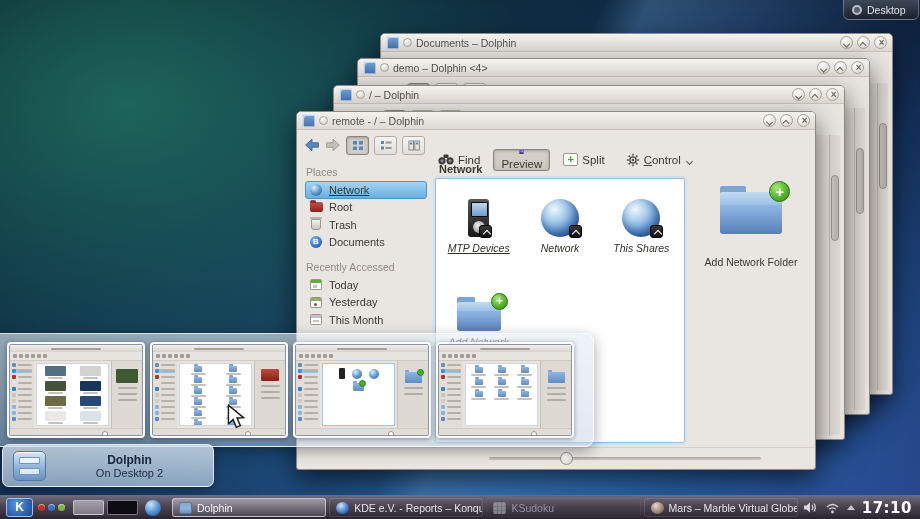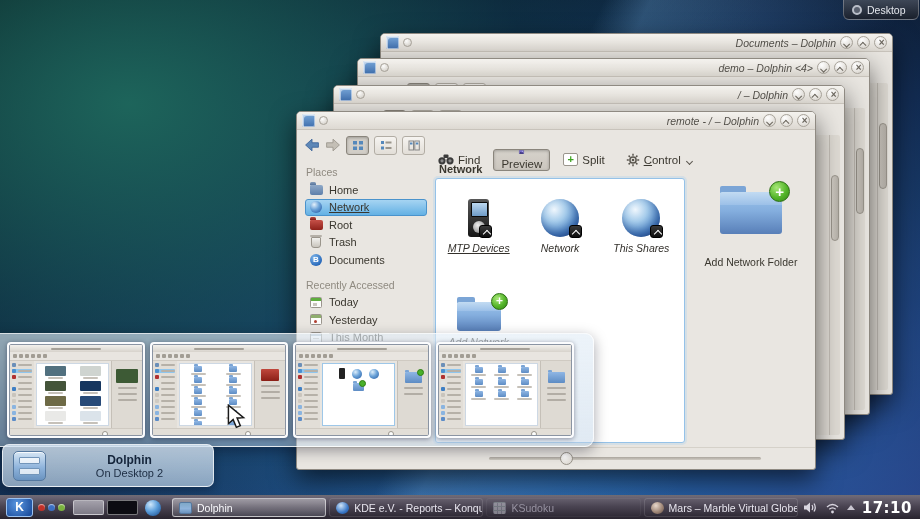--- a/index.html
+++ b/index.html
@@ -30,22 +30,22 @@
   .win { position:absolute; background:#e9e6e1; border:1px solid #8f8a82;
     border-radius:5px 5px 3px 3px; box-shadow:0 10px 26px rgba(0,0,0,.6); }
   .titlebar { height:18px; display:flex; align-items:center; gap:4px; padding:0 5px;
     background:linear-gradient(#f4f2ee, #ddd9d2); border-radius:4px 4px 0 0;
     border-bottom:1px solid #c8c3bb; }
   .appicon { width:13px; height:13px; border-radius:2px;
     background:linear-gradient(#79a7d8,#3f6fae);
     box-shadow:inset 0 0 0 1px rgba(255,255,255,.5), inset 3px 3px 0 -1px rgba(255,255,255,.55); }
   .pinbtn { width:9px; height:9px; border-radius:50%;
     background:radial-gradient(circle at 35% 30%, #fdfdfc, #cfcac2); border:1px solid #a8a39a; }
-  .wtitle { flex:1; text-align:right; font-size:10.5px; color:#53504a;
-    white-space:nowrap; overflow:hidden;font-style:italic; }
+  .wtitle { flex:1; text-align:left; font-size:10.5px; color:#53504a;
+    white-space:nowrap; overflow:hidden; }
   .wbtn { width:13px; height:13px; border-radius:50%; position:relative;
     background:radial-gradient(circle at 35% 28%, #ffffff, #d5d0c8); border:1px solid #a8a39a; }
   .chv { position:absolute; left:3.2px; top:4.5px; width:4.5px; height:4.5px;
     border-left:1.6px solid #6b665d; border-bottom:1.6px solid #6b665d; }
   .chv.dn { transform:rotate(-45deg); }
   .chv.up { transform:rotate(135deg); top:6px; }
   .xg { position:absolute; left:0; top:-1px; width:13px; text-align:center;
     font-size:10px; line-height:13px; color:#6b665d; font-weight:bold; }
 
   
@@ -660,26 +660,20 @@
             </svg>
       <span><u>C</u><span>ontrol</span></span>
       <span class="chevsm"></span>
     </span>
   </div>
 </div>
     <div class="content">
 
       <div class="sidebar">
         <div class="side-hdr">Places</div>
-        <div class="side-item">
-          <span class="si">
-              <span class="fold home"></span>
-            </span>
-          <span class="lbl">Home</span>
-        </div>
         <div class="side-item sel">
           <span class="si">
               <span class="globe-s"></span>
             </span>
           <span class="lbl">Network</span>
         </div>
         <div class="side-item">
           <span class="si">
               <span class="fold root"></span>
             </span>

